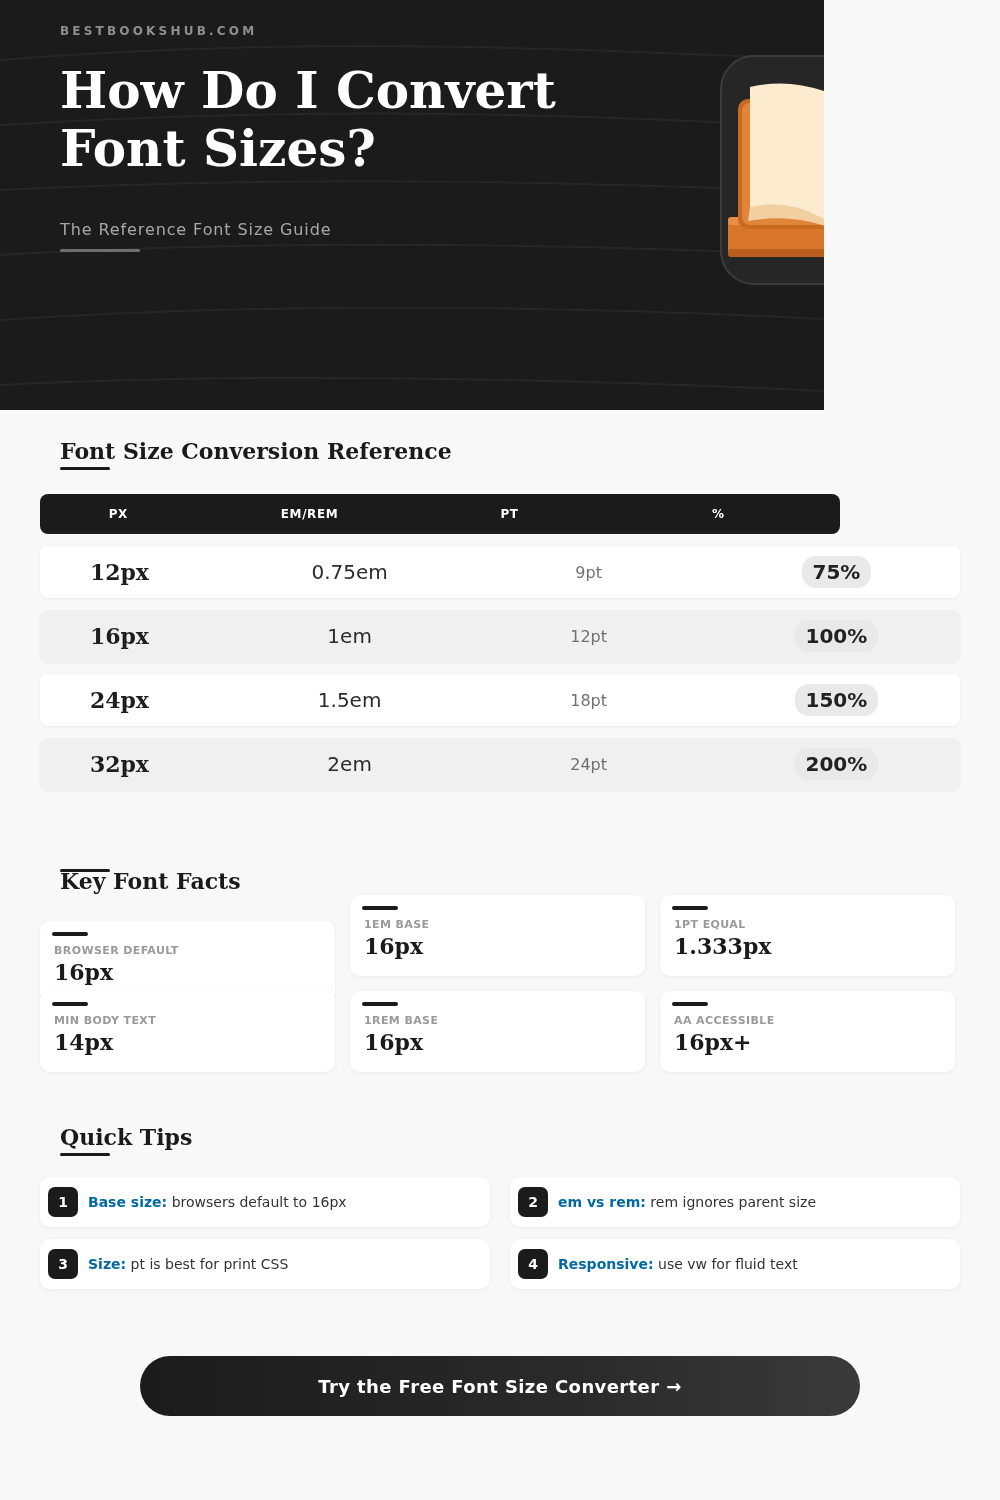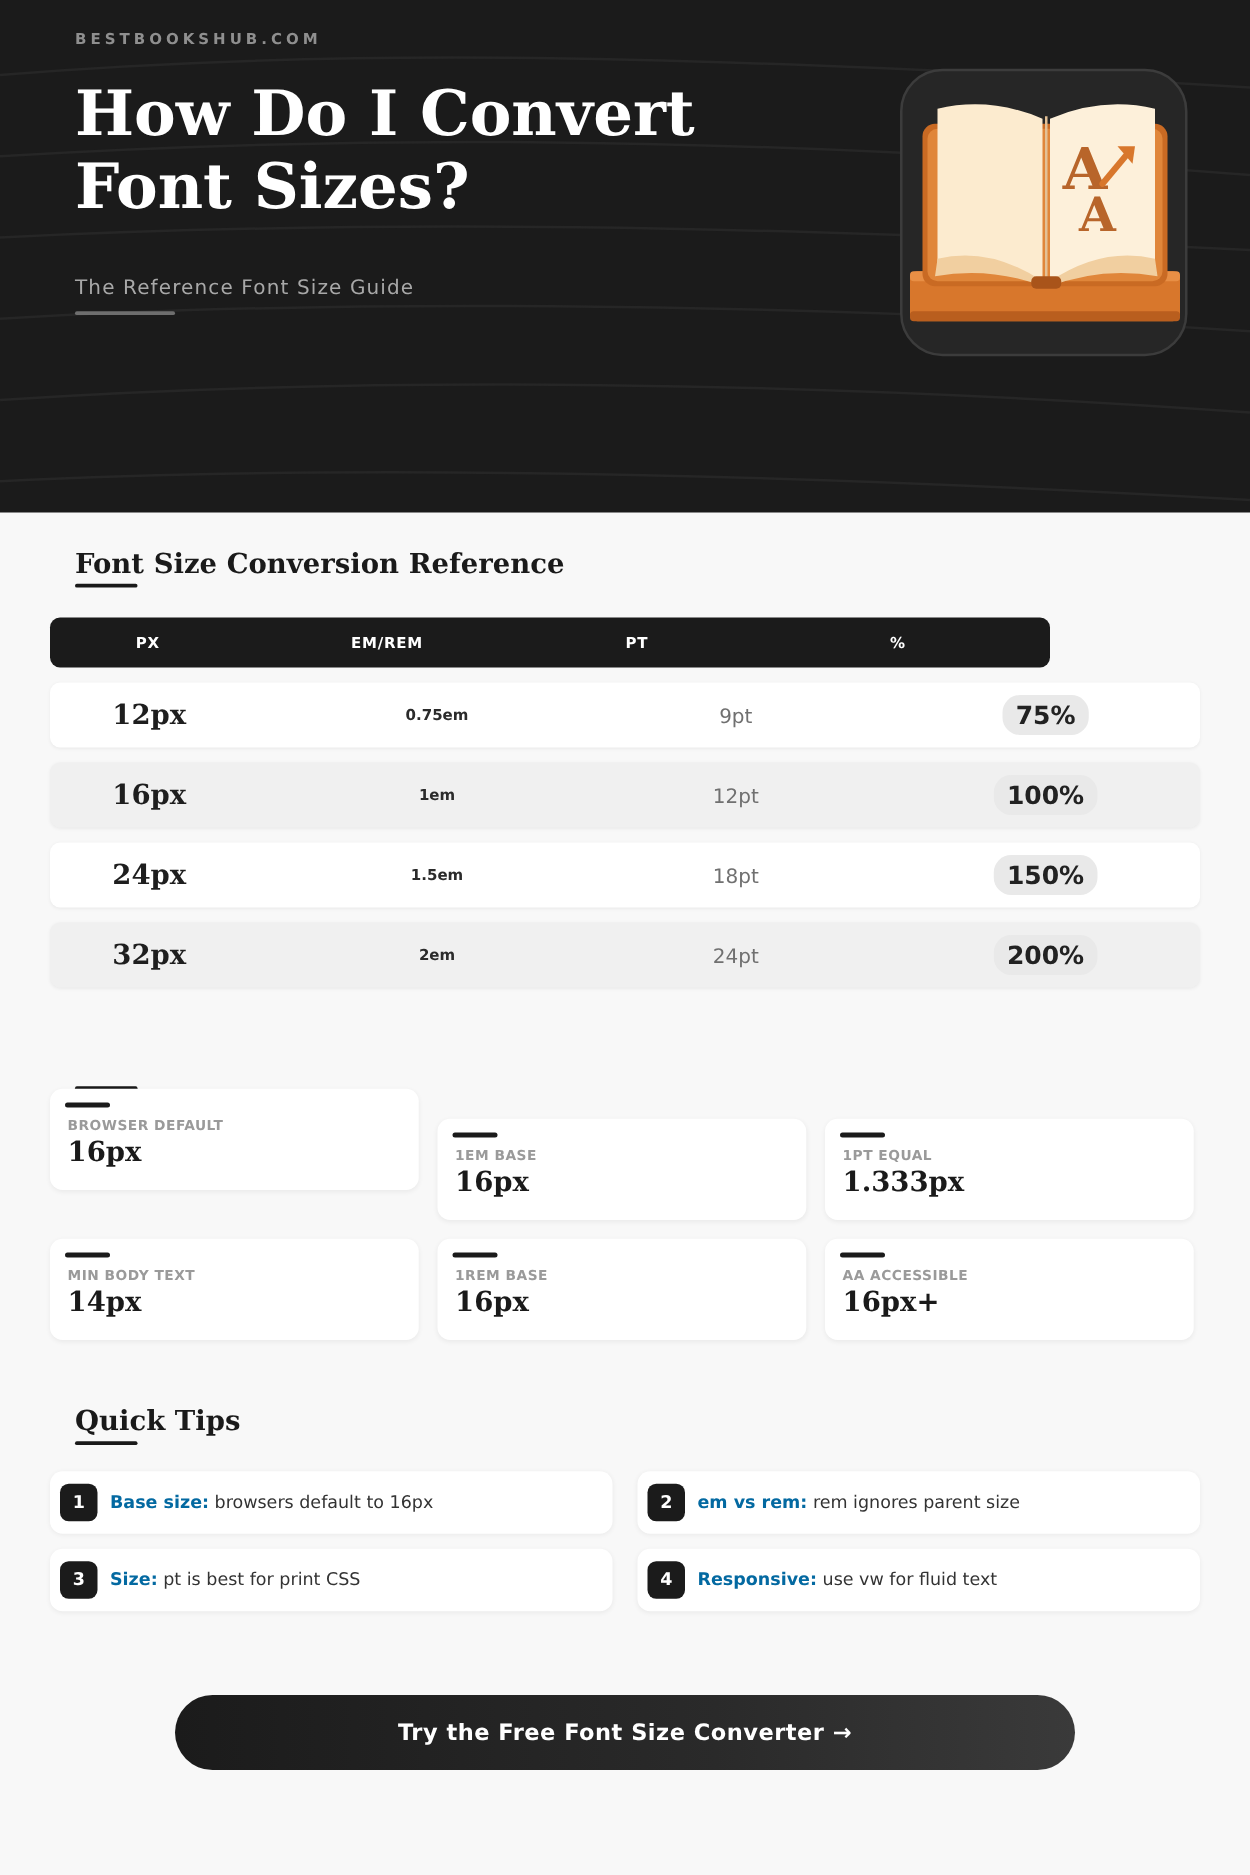--- a/index.html
+++ b/index.html
@@ -1,20 +1,20 @@
 <!DOCTYPE html>
 <html><head>
 <meta charset="utf-8">
 <style>
   * { box-sizing: border-box; margin: 0; padding: 0; }
   html, body { width: 1000px; height: 1500px; background: #f8f8f8; overflow: hidden; }
   body { font-family: "DejaVu Sans", sans-serif; color: #1a1a1a; position: relative; }
 
   
-  .hero { position: absolute; left: 0; top: 0; width: 1000px; height: 410px; background: #1b1b1b; overflow: hidden; }
+  .hero { position: absolute; left: 0; top: 0; width: 824px; height: 410px; background: #1b1b1b; overflow: hidden; }
   .hero svg.waves { position: absolute; left: 0; top: 0; }
   .brand { position: absolute; left: 60px; top: 24px; font-size: 12px; font-weight: bold; letter-spacing: 3.2px; color: #8f8f8f; }
   .hero-title { position: absolute; left: 60px; top: 62px; width: 620px; font-family: "DejaVu Serif", serif; font-weight: bold; font-size: 50px; line-height: 58px; color: #ffffff; }
   .hero-sub { position: absolute; left: 60px; top: 220px; font-size: 16px; letter-spacing: 0.9px; color: #a8a8a8; }
   .hero-rule { position: absolute; left: 60px; top: 249px; width: 80px; height: 3px; background: #6e6e6e; border-radius: 2px; }
   .app-icon { position: absolute; left: 720px; top: 55px; width: 230px; height: 230px; border-radius: 34px; background: #262626; border: 2px solid #3c3c3c; overflow: hidden; }
 
   
   .section-title { position: absolute; left: 60px; font-family: "DejaVu Serif", serif; font-weight: bold; font-size: 22px; color: #1a1a1a; }
   .section-rule { position: absolute; left: 60px; width: 50px; height: 3px; background: #1a1a1a; border-radius: 2px; }
@@ -23,21 +23,21 @@
   .table-head { position: absolute; left: 40px; top: 494px; width: 800px; height: 40px; background: #1b1b1b; border-radius: 8px; display: flex; align-items: center; }
   .th { font-size: 12px; font-weight: bold; color: #ffffff; letter-spacing: 0.6px; text-align: center; }
   .col1 { width: 180px; text-align: center; }
   .col2 { width: 260px; text-align: center; }
   .col3 { width: 200px; text-align: center; }
   .col4 { width: 280px; text-align: center; }
   .trow { position: absolute; left: 40px; width: 920px; height: 52px; border-radius: 8px; display: flex; align-items: center; box-shadow: 0 1px 3px rgba(0,0,0,0.06); gap: 36px; }
   .trow.odd { background: #ffffff; }
   .trow.even { background: #f0f0f0; }
   .td-px { font-family: "DejaVu Serif", serif; font-weight: bold; font-size: 22px; color: #1e1e1e; }
-  .td-em { font-weight: bold; font-size: 12px; color: #2b2b2b; }
+  .td-em { font-weight: normal; font-size: 20px; color: #2b2b2b; }
   .td-pt { font-size: 16px; color: #707070; }
   .pill { display: inline-block; padding: 4px 11px; border-radius: 14px; background: #e9e9e9; font-weight: bold; font-size: 20px; color: #222; }
 
   
   .card { position: absolute; width: 295px; height: 81px; background: #ffffff; border-radius: 10px; box-shadow: 0 1px 4px rgba(0,0,0,0.06); }
   .card-bar { position: absolute; left: 12px; top: 11px; width: 36px; height: 4px; border-radius: 2px; background: #1b1b1b; }
   .card-label { position: absolute; left: 14px; top: 23px; font-size: 11px; font-weight: bold; color: #9a9a9a; letter-spacing: 0.4px; }
   .card-value { position: absolute; left: 14px; top: 38px; font-family: "DejaVu Serif", serif; font-weight: bold; font-size: 22px; color: #1a1a1a; }
 
   
@@ -124,21 +124,21 @@
 <div class="trow even" style="top:738px;">
   <div class="col1 td-px">32px</div>
   <div class="col2 td-em">2em</div>
   <div class="col3 td-pt">24pt</div>
   <div class="col4"><span class="pill">200%</span></div>
 </div>
 
 <div class="section-title" style="top:840px;margin-top:28px;">Key Font Facts</div>
 <div class="section-rule" style="top:869px;"></div>
 
-<div class="card" style="left:40px; top:871px;text-align:right;">
+<div class="card" style="left:40px; top:921px;text-align:right;">
   <div class="card-bar"></div>
   <div class="card-label">BROWSER DEFAULT</div>
   <div class="card-value">16px</div>
 </div>
 <div class="card" style="left:350px; top:895px;">
   <div class="card-bar"></div>
   <div class="card-label">1EM BASE</div>
   <div class="card-value">16px</div>
 </div>
 <div class="card" style="left:660px; top:895px;">

